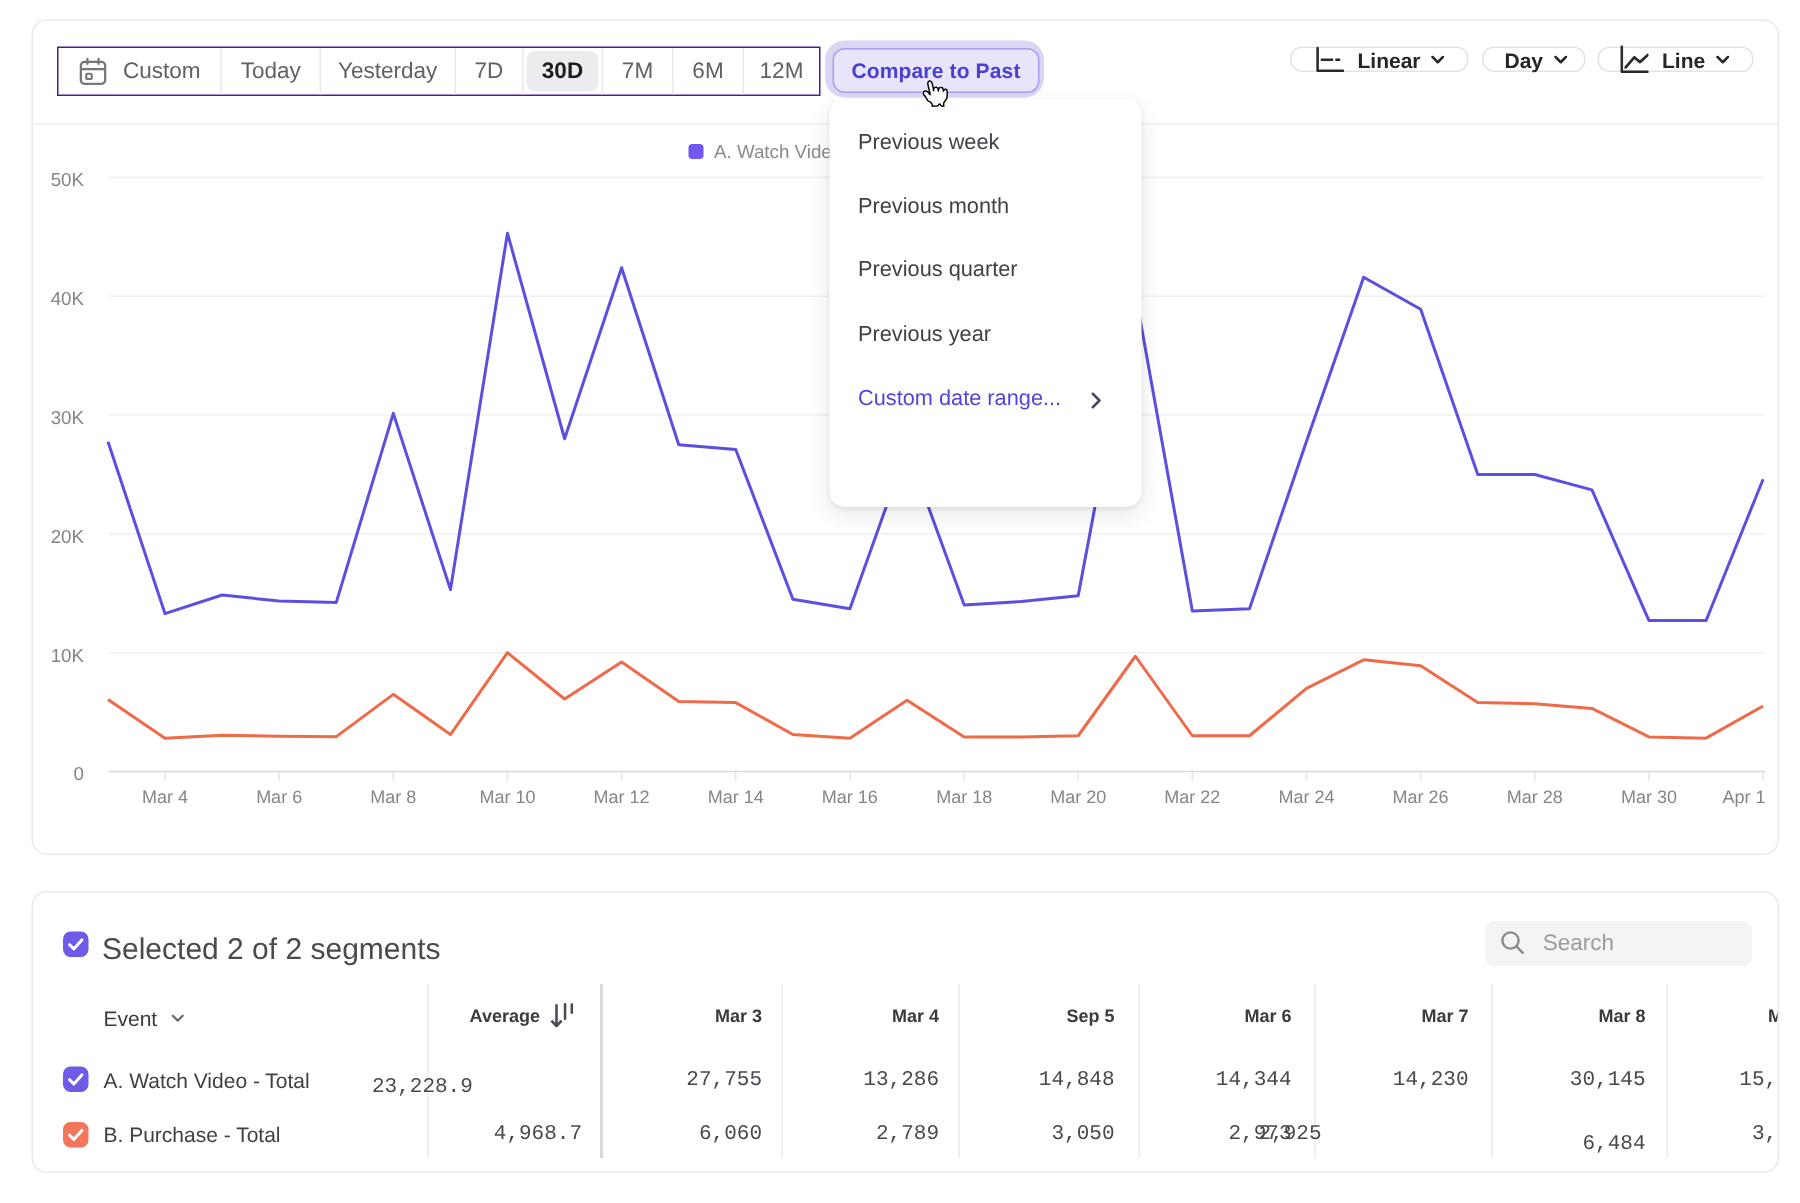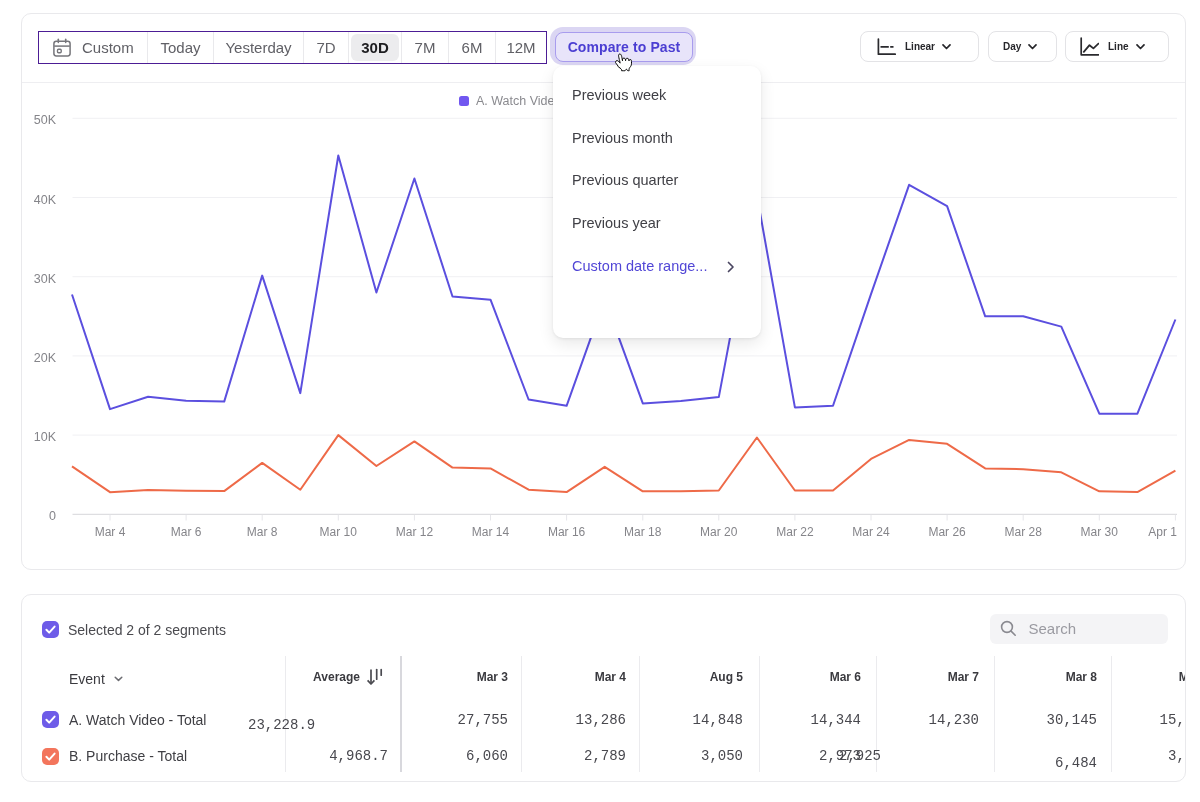--- a/index.html
+++ b/index.html
@@ -10,21 +10,21 @@
 #card1 { left:21px; top:13px; width:1165px; height:557px; }
 #toolbar { position:absolute; left:0; top:0; width:100%; height:69px; border-bottom:1px solid #eeeef1; }
 #btngroup { position:absolute; left:16px; top:17px; height:33px; display:flex; align-items:stretch; border:1px solid #4c1d95; border-radius:0; }
 #btngroup .cell { display:flex; align-items:center; justify-content:center; font-size:15px; color:#606066; border-right:1px solid #e9e9ec; }
 #btngroup .cell:last-child { border-right:none; }
 .selcell { position:relative; }
 .selbg { position:absolute; left:2px; top:2px; right:2px; bottom:2px; background:#ececee; border-radius:6px; }
 .selbg + span { position:relative; color:#1d1d20; font-weight:700; }
 #compare-outer { position:absolute; left:528px; top:13px; width:146px; height:38px; background:#dbd6f3; border-radius:13px; }
 #compare-inner { position:absolute; left:5px; top:5px; width:138px; height:30px; background:#e8e4fa; border:1px solid #a89cee; border-radius:8px; display:flex; align-items:center; justify-content:center; font-size:14px; font-weight:700; color:#4b3ed2; letter-spacing:0.1px; }
-.rbtn { position:absolute; top:17px; height:31px; border:1px solid #e3e3e6; border-radius:8px; display:flex; align-items:center; font-size:10px; font-weight:700; color:#26262a; }
+.rbtn { position:absolute; top:17px; height:17px; border:1px solid #e3e3e6; border-radius:8px; display:flex; align-items:center; font-size:14px; font-weight:700; color:#26262a; }
 
 #legend { position:absolute; left:437px; top:79.5px; display:flex; align-items:center; }
 #legend .sq { width:10px; height:10px; border-radius:2.5px; margin-right:7px; }
 #legend .t { font-size:12.5px; color:#8a8a8f; margin-right:24px; }
 
 #menu { position:absolute; left:553px; top:66px; width:208px; height:272px; background:#fff; border-radius:10px;
   box-shadow:0 1px 3px rgba(0,0,0,0.07), 0 6px 16px rgba(0,0,0,0.09); padding-top:7.5px; z-index:30; }
 #menu .item { height:42.8px; display:flex; align-items:center; padding-left:19px; font-size:14.5px; color:#404046; }
 #menu .item.purple { color:#5146d6; position:relative; }
 
@@ -147,21 +147,21 @@
     <text x="1023.2" y="535.5" text-anchor="middle" font-size="12" fill="#85858a">Mar 28</text>
     <text x="1099.3" y="535.5" text-anchor="middle" font-size="12" fill="#85858a">Mar 30</text>
     <text x="1177" y="535.5" text-anchor="end" font-size="12" fill="#85858a">Apr 1</text>
   </svg>
 </div>
 
 <div class="card" id="card2">
   <div class="cb" style="left:20px; top:25.5px; background:#6e5ce8;"><svg width="17" height="17" viewBox="0 0 17 17">
         <path d="M4.4,8.8 L7.2,11.6 L12.6,5.6" fill="none" stroke="#fff" stroke-width="2" stroke-linecap="round" stroke-linejoin="round"></path>
       </svg></div>
-  <div class="abs" style="left:46px; top:27px; font-size:14px; color:#4a4a4f;">Selected 2 of 2 segments</div>
+  <div class="abs" style="left:46px; top:27px; font-size:20px; color:#4a4a4f;">Selected 2 of 2 segments</div>
   <div id="search">
       <svg width="17" height="17" viewBox="0 0 17 17" style="margin-left:9.5px;">
         <circle cx="7" cy="7" r="5.4" fill="none" stroke="#8a8a90" stroke-width="1.6"></circle>
         <line x1="11.1" y1="11.1" x2="15.2" y2="15.2" stroke="#8a8a90" stroke-width="1.6" stroke-linecap="round"></line>
       </svg>
       <span class="ph">Search</span>
     </div>
 
   <div style="position:absolute; left:47px; top:76px; font-size:14px; color:#3a3a3f; display:flex; align-items:center;">Event<span style="margin-left:9px; display:flex;">
         <svg width="9" height="6" viewBox="0 0 9 6">
@@ -170,21 +170,21 @@
       </span></div>
   <div class="hcell" style="left:278px; width:60px; top:75px; text-align:right;">Average</div>
   <div class="abs" style="left:344px; top:73px;"><svg width="20" height="18" viewBox="0 0 20 18">
         <line x1="5" y1="1.5" x2="5" y2="15.6" stroke="#4a4a50" stroke-width="1.7"></line>
         <path d="M1.6,12.4 L5,16 L8.4,12.4" fill="none" stroke="#4a4a50" stroke-width="1.7" stroke-linejoin="round"></path>
         <line x1="10.7" y1="1.5" x2="10.7" y2="11.2" stroke="#4a4a50" stroke-width="1.7" stroke-linecap="round"></line>
         <line x1="15.2" y1="1.7" x2="15.2" y2="7.2" stroke="#4a4a50" stroke-width="1.7" stroke-linecap="round"></line>
       </svg></div>
   <div class="hcell" style="width:60px; top:75px; text-align:right; left:426px;">Mar 3</div>
   <div class="hcell" style="width:60px; top:75px; text-align:right; left:544px;">Mar 4</div>
-  <div class="hcell" style="width:60px; top:75px; text-align:right; left:661px;">Aug 5</div>
+  <div class="hcell" style="width:60px; top:75px; text-align:right; left:661px;">Sep 5</div>
   <div class="hcell" style="width:60px; top:75px; text-align:right; left:779px;">Mar 6</div>
   <div class="hcell" style="width:60px; top:75px; text-align:right; left:897px;">Mar 7</div>
   <div class="hcell" style="width:60px; top:75px; text-align:right; left:1015px;">Mar 8</div>
   <div class="hcell" style="width:60px; top:75px; text-align:right; left:1128px;">Mar 9</div>
 
   <div class="sep" style="left:263px;"></div>
   <div class="sep" style="left:377.5px; width:2.5px; background:#d8d8dd;"></div>
   <div class="sep" style="left:499px;"></div>
   <div class="sep" style="left:616.5px;"></div>
   <div class="sep" style="left:736.5px;"></div>

